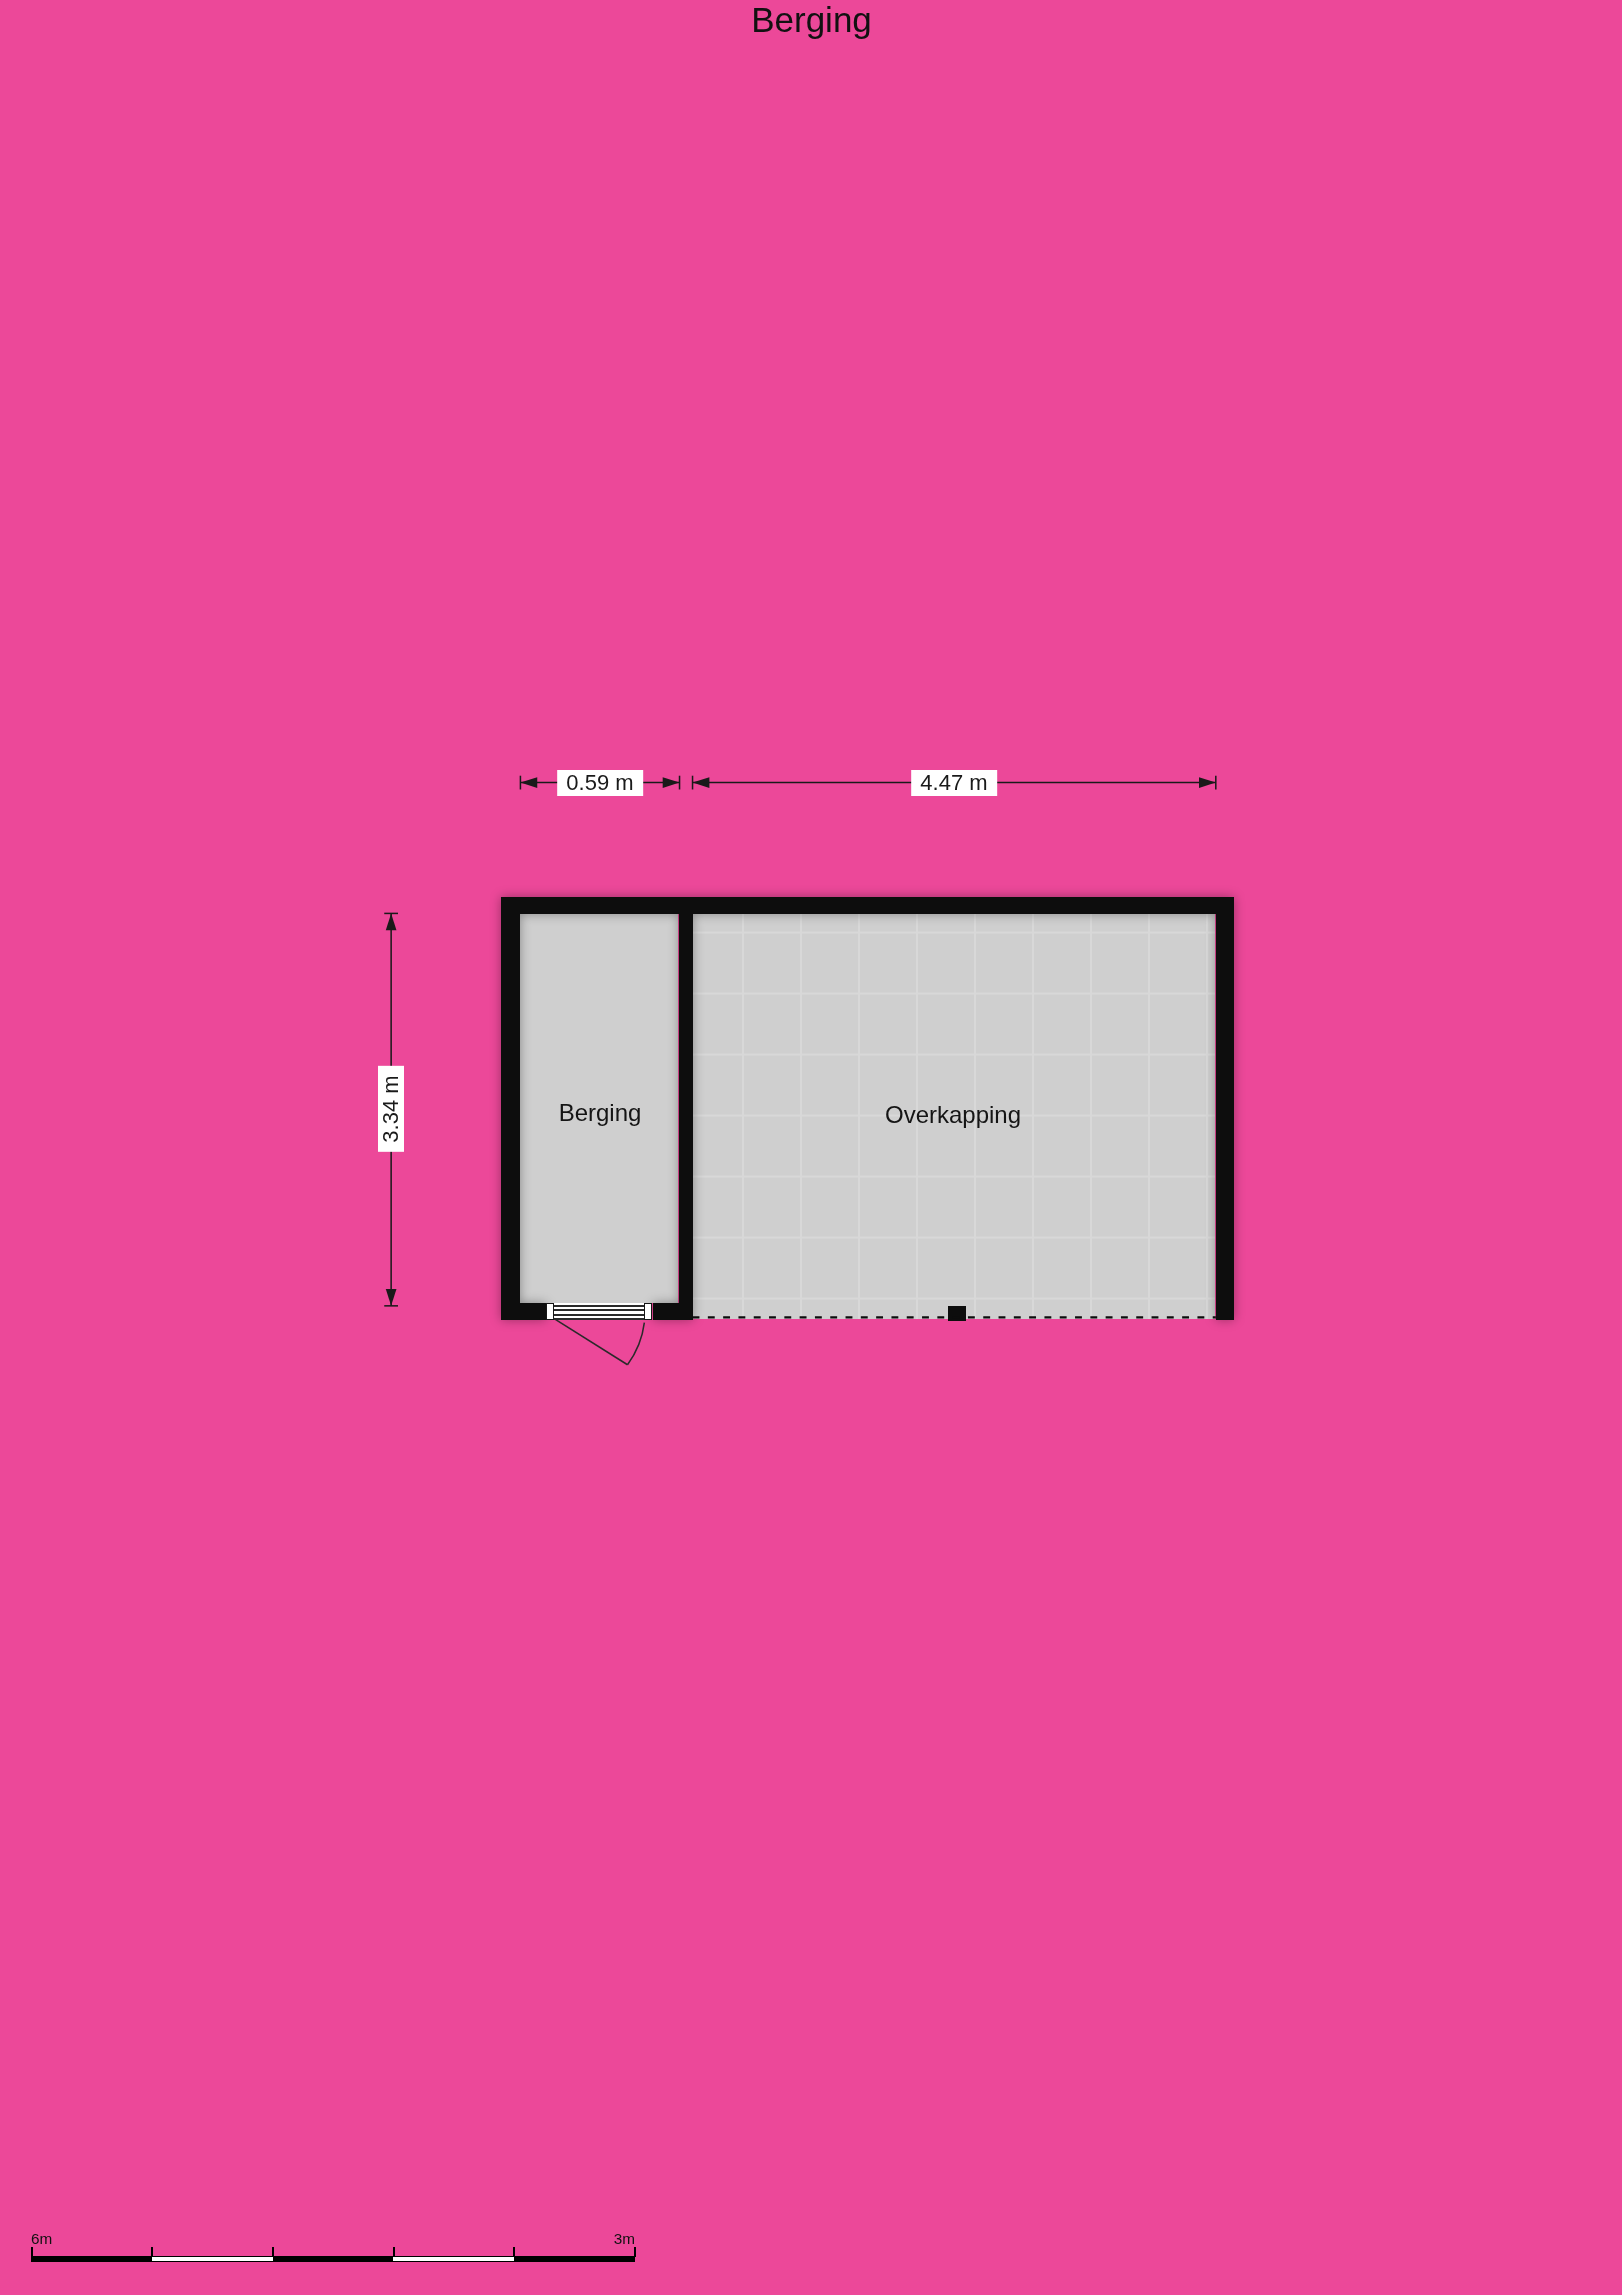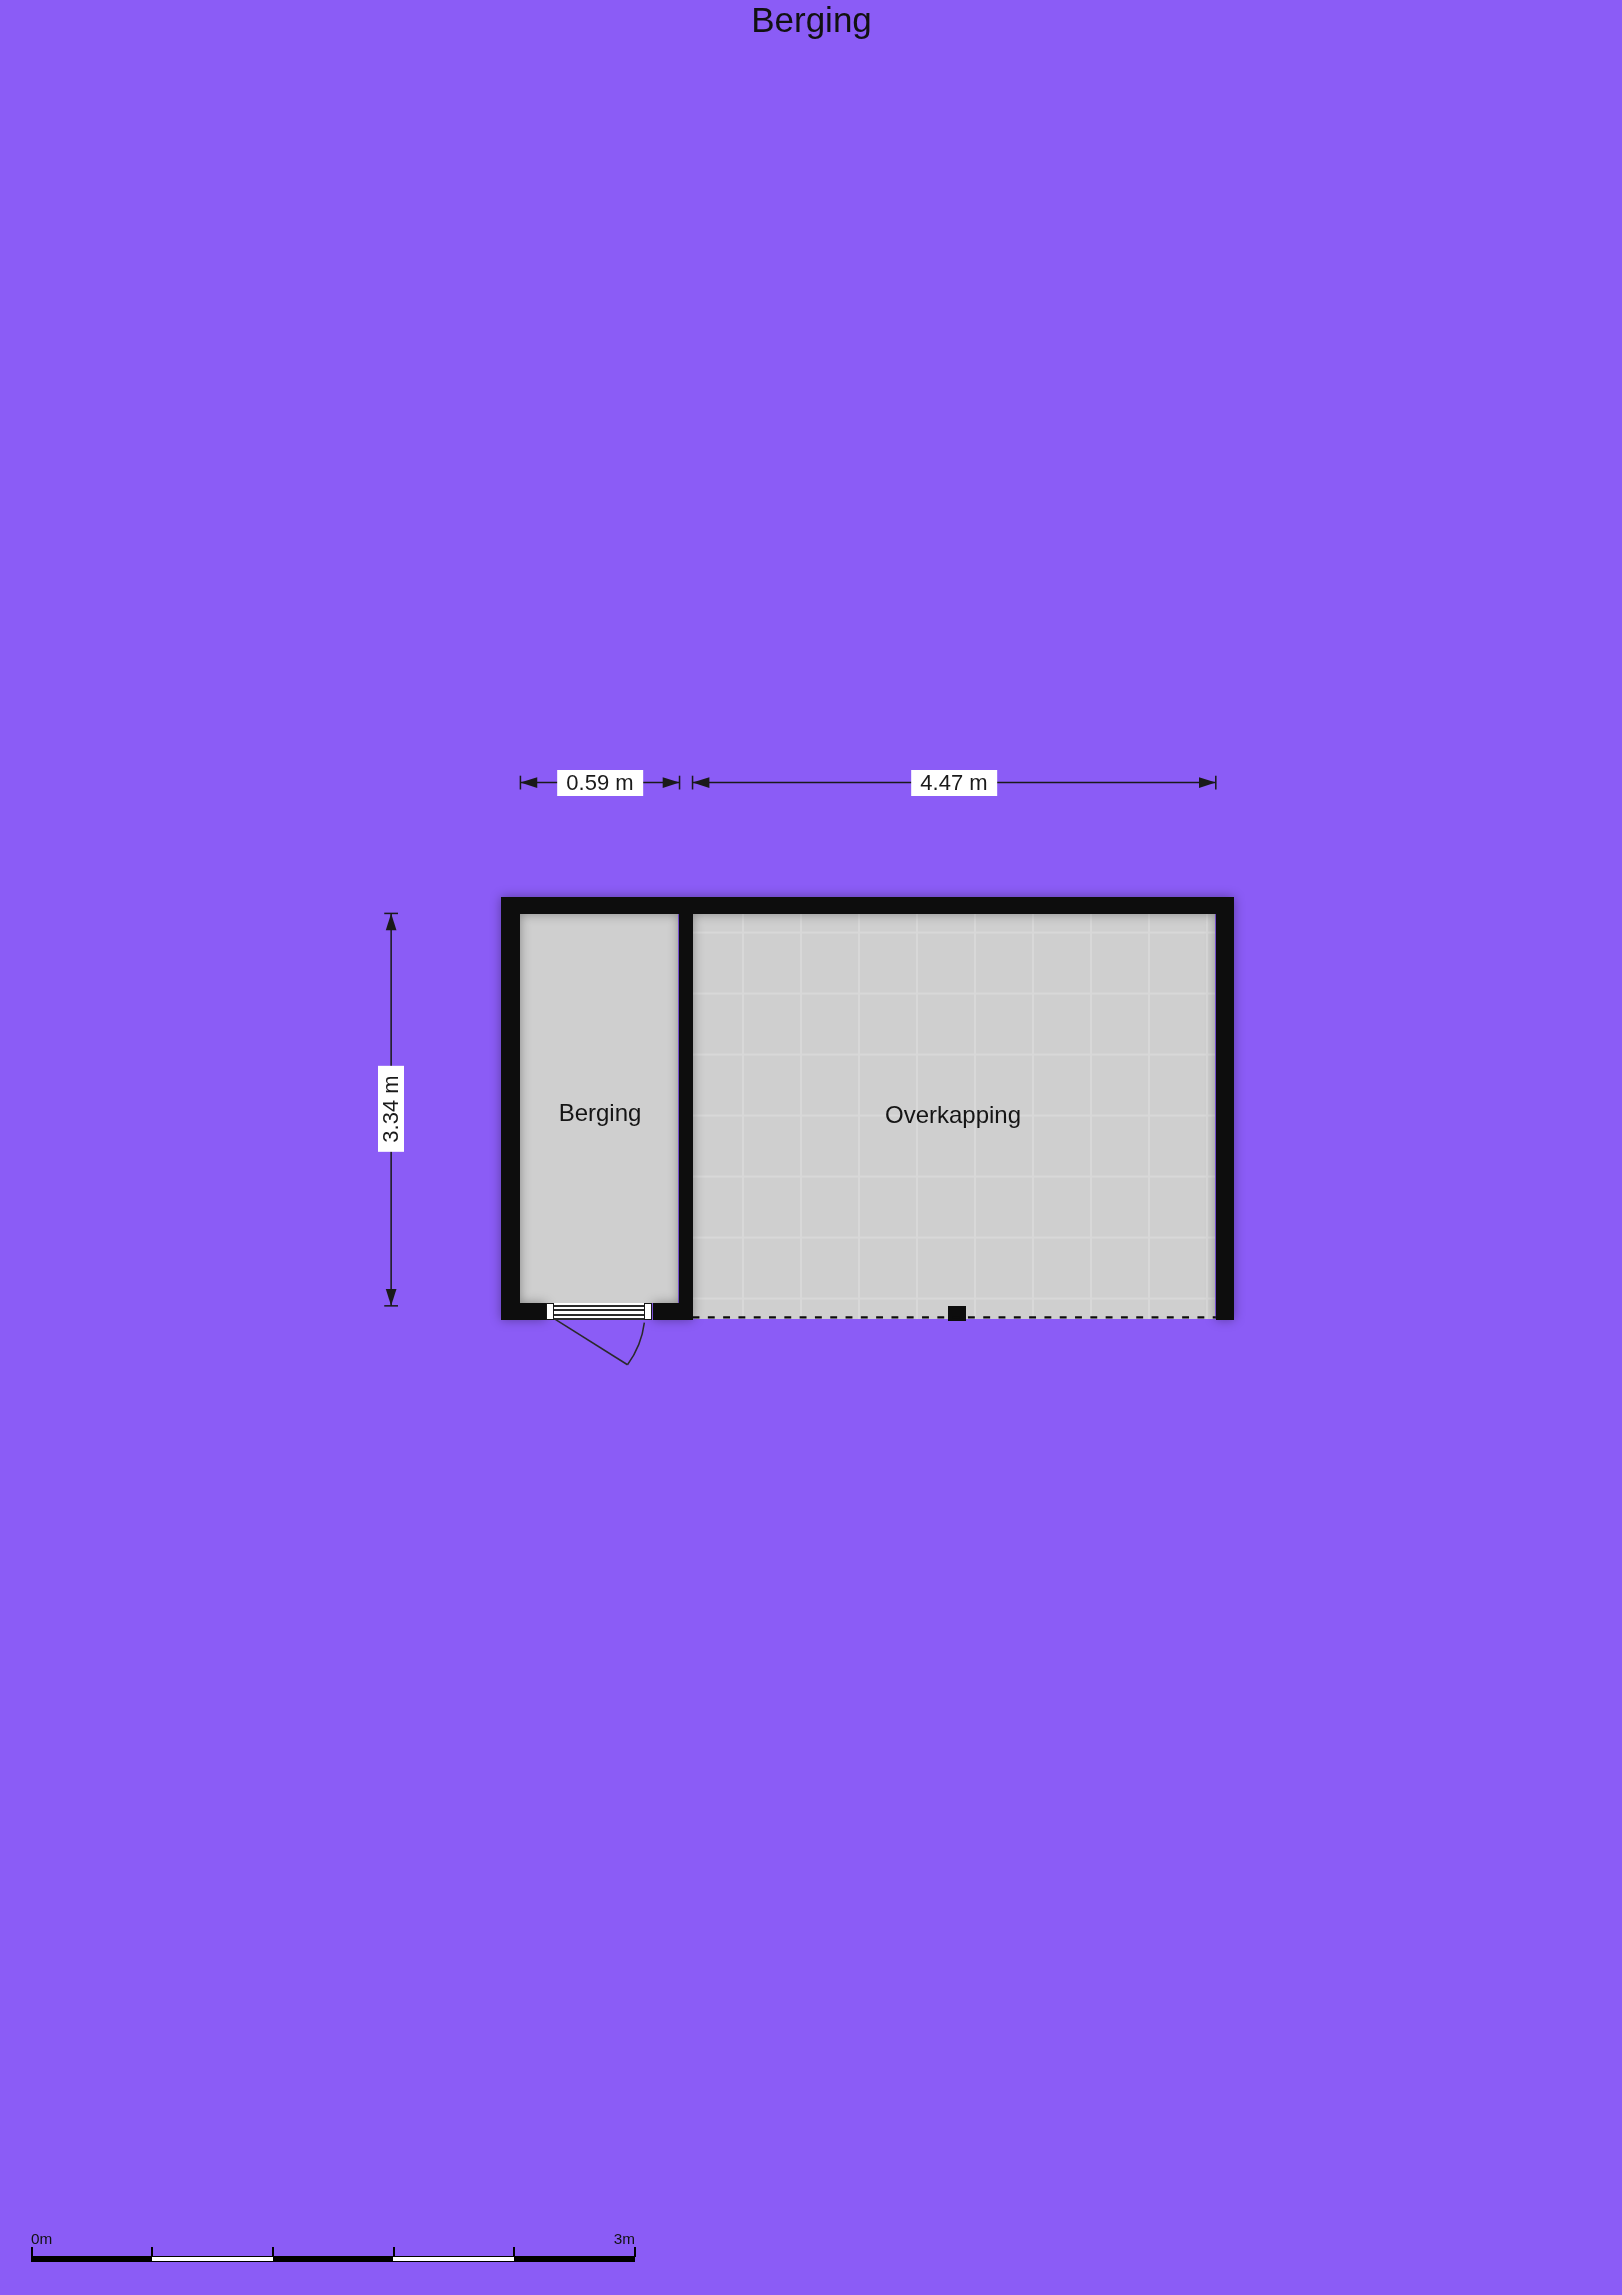--- a/index.html
+++ b/index.html
@@ -1,20 +1,20 @@
 <!DOCTYPE html>
 <html style="font-size:12.2px"><head>
 <meta charset="utf-8">
 <style>
   html,body{margin:0;padding:0;background:#ffffff;}
   .page{
     position:relative;
     width:1623px;
     height:2295px;
-    background:#8b5cf6;
+    background:#ec4899;
     font-family:"Liberation Sans", sans-serif;
     color:#1a1a1a;
     overflow:hidden;
   }
   
   .title{
     position:absolute;
     left:0; top:588; width:1623px;
     margin:0;
     text-align:center;
@@ -200,21 +200,21 @@
   </svg>
 
   <div class="dim-label" id="dim-berging">0.59 m</div>
   <div class="dim-label" id="dim-overkapping">4.47 m</div>
   <div class="dim-label vertical" id="dim-depth">3.34 m</div>
 
   <div class="room-label" id="label-berging">Berging</div>
   <div class="room-label" id="label-overkapping">Overkapping</div>
 
 
-  <div class="scale-label" id="scale-label-start">0m</div>
+  <div class="scale-label" id="scale-label-start">6m</div>
   <div class="scale-label" id="scale-label-end">3m</div>
   <div class="scale-tick" style="left:31px"></div>
   <div class="scale-tick" style="left:151px"></div>
   <div class="scale-tick" style="left:272px"></div>
   <div class="scale-tick" style="left:393px"></div>
   <div class="scale-tick" style="left:513px"></div>
   <div class="scale-tick" style="left:634px"></div>
   <div class="scalebar">
     <div class="seg dark"></div>
     <div class="seg light"></div>

